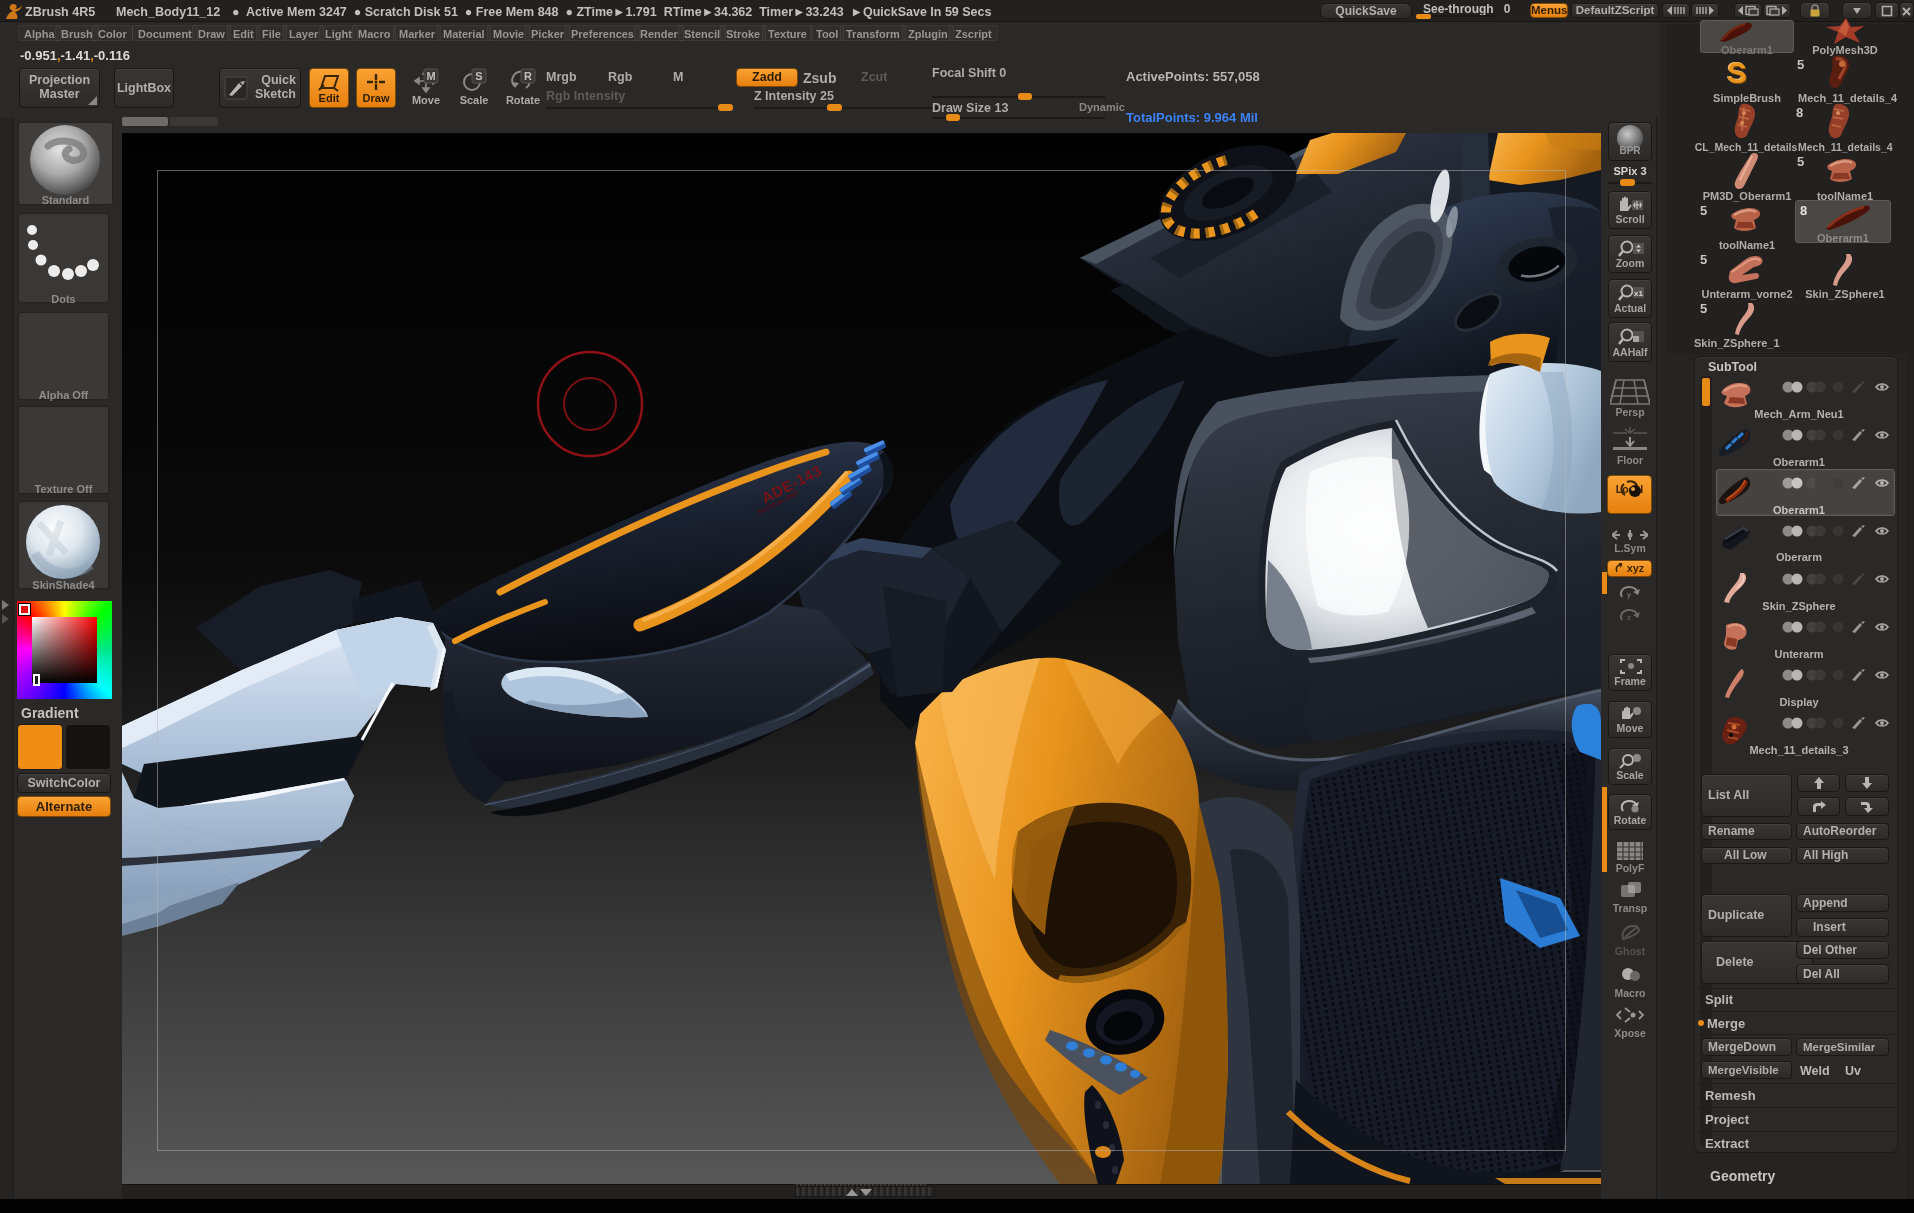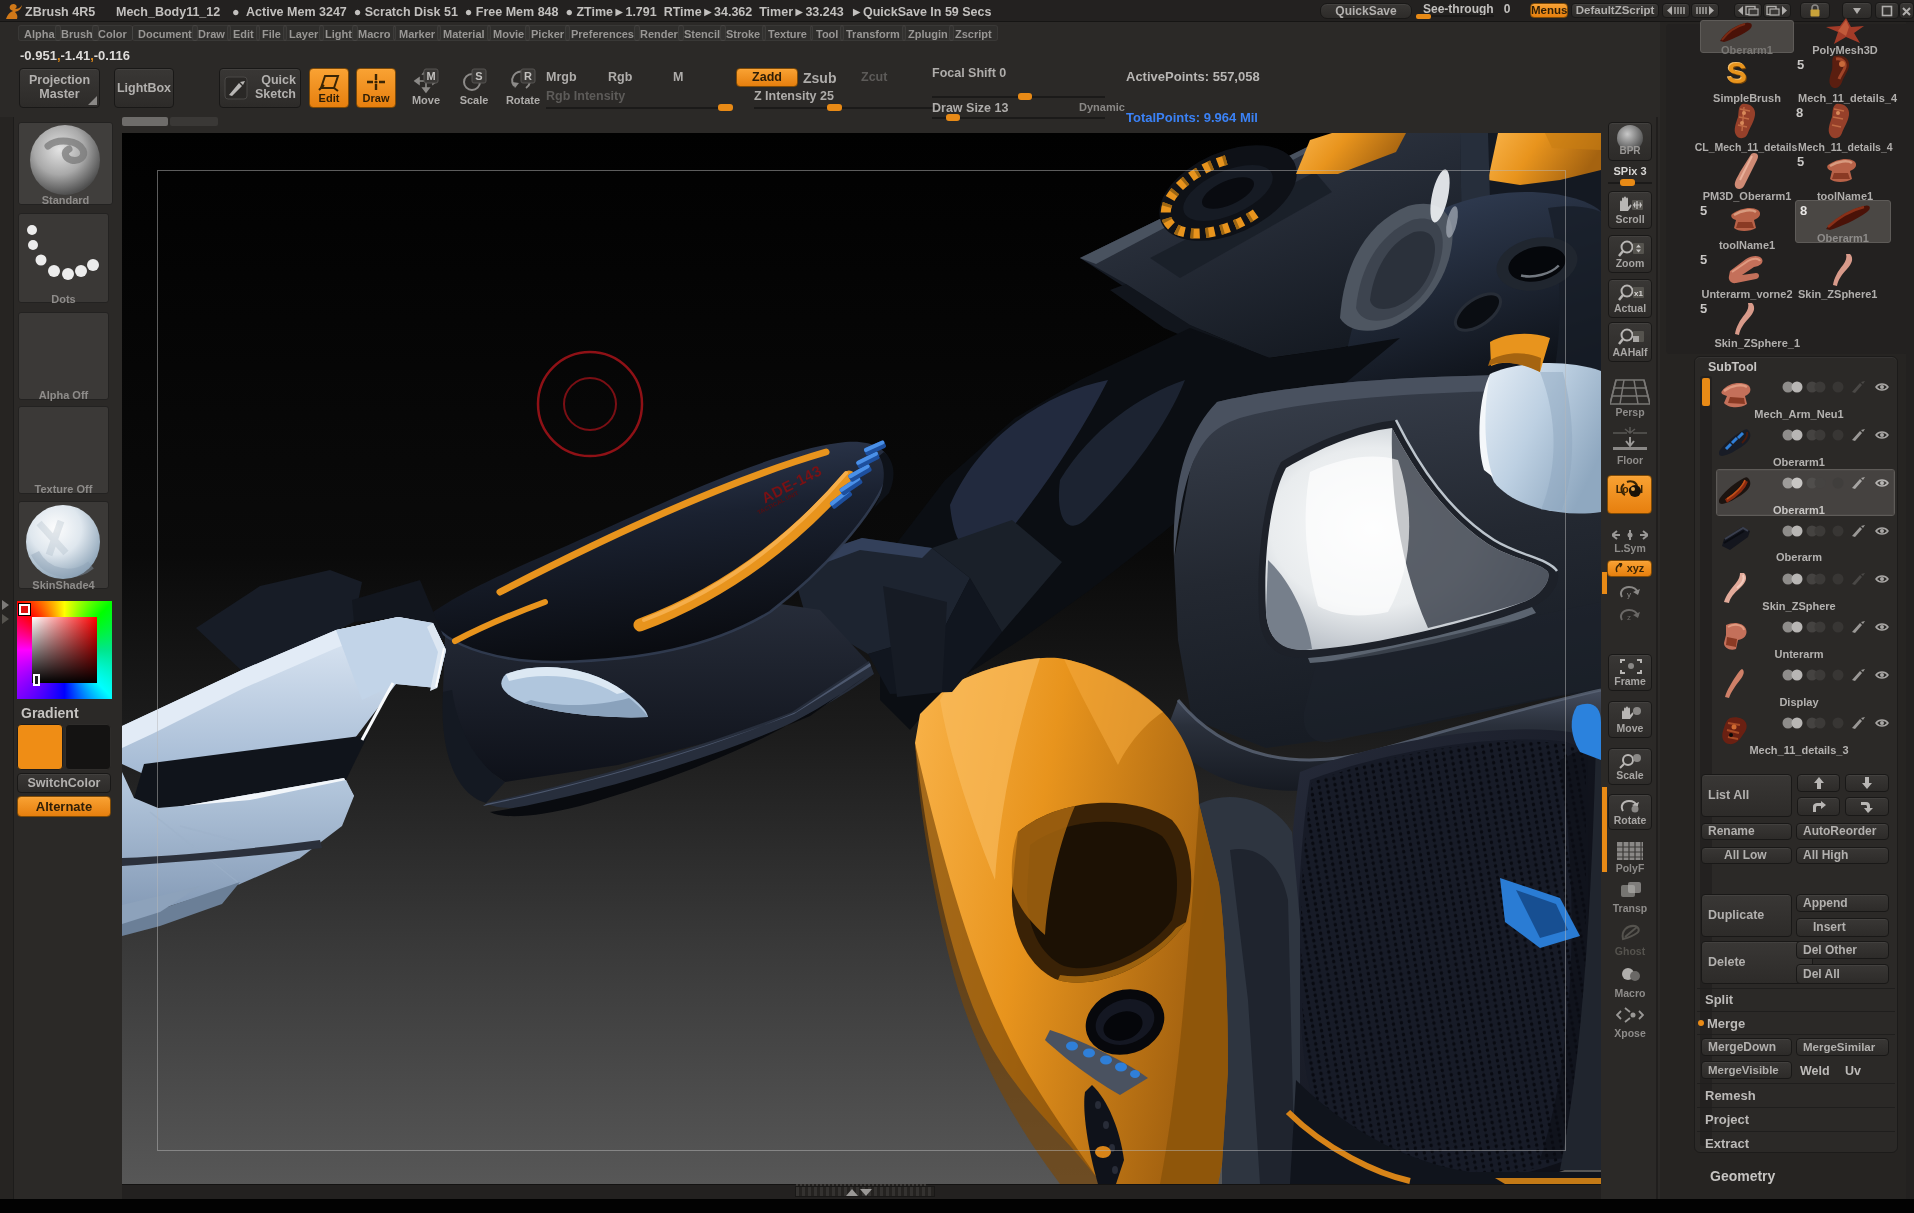--- a/index.html
+++ b/index.html
@@ -638,26 +638,26 @@
 <div class="lbl" style="left:1795px;top:232px;width:96px;text-align:center;color:#8e8c8a">Oberarm1</div>
 <div class="lbl" style="left:1700px;top:252px;font-size:13px;color:#c8c6c4">5</div>
 <svg class="abs" style="left:1726px;top:253px" width="40" height="33" viewBox="0 0 40 33">
     <path d="M4 18 L20 6 C26 2 34 2 36 6 C38 10 34 13 28 14 L16 22 L30 20 C34 20 34 25 30 26 L10 30 C5 31 2 27 3 23 Z" fill="#c4705a"></path>
     <path d="M6 19 L22 8 C27 5 33 5 34 8" stroke="#e09a80" stroke-width="2" fill="none"></path>
   </svg>
 <div class="lbl" style="left:1694px;top:288px;width:106px;text-align:center;color:#b0aeac">Unterarm_vorne2</div>
 <svg class="abs" style="left:1830px;top:252px" width="26" height="36" viewBox="0 0 26 36">
     <path d="M20 2 C24 6 22 12 17 17 C12 22 8 28 7 34 L3 33 C4 26 8 19 13 13 C16 9 17 5 16 2 Z" fill="#d89a8a"></path>
   </svg>
-<div class="lbl" style="left:1798px;top:288px;width:94px;text-align:left;color:#b0aeac">Skin_ZSphere1</div>
+<div class="lbl" style="left:1798px;top:288px;width:94px;text-align:center;color:#b0aeac">Skin_ZSphere1</div>
 <div class="lbl" style="left:1700px;top:301px;font-size:13px;color:#c8c6c4">5</div>
 <svg class="abs" style="left:1732px;top:301px" width="26" height="36" viewBox="0 0 26 36">
     <path d="M20 2 C24 6 22 12 17 17 C12 22 8 28 7 34 L3 33 C4 26 8 19 13 13 C16 9 17 5 16 2 Z" fill="#d89a8a"></path>
   </svg>
-<div class="lbl" style="left:1694px;top:337px;width:106px;text-align:right;color:#b0aeac">Skin_ZSphere_1</div>
+<div class="lbl" style="left:1694px;top:337px;width:106px;text-align:left;color:#b0aeac">Skin_ZSphere_1</div>
 
 <div class="abs" style="left:1694px;top:356px;width:204px;height:797px;background:#2b2927;border:1px solid #1c1b1a;border-radius:6px;box-shadow:inset 0 1px 0 rgba(255,255,255,.05)"></div>
 <div class="lbl" style="left:1708px;top:360px;font-size:12.5px;color:#c8c6c4">SubTool</div>
 <div class="abs" style="left:1700px;top:376px;width:12px;height:770px;background:#232120;border-radius:3px"></div>
 <div class="abs" style="left:1702px;top:378px;width:8px;height:28px;background:#e88a16;border-radius:2px"></div>
 
 <div class="abs" style="left:1717px;top:470px;width:177px;height:45px;background:#454240;border:1px solid #69666326;outline:1px solid #5e5b58;border-radius:2px"></div>
 
 <svg class="abs" style="left:1718px;top:379px" width="36" height="33" viewBox="0 0 36 33">
     <path d="M4 12 C10 4 22 2 30 6 C34 9 33 15 27 17 L29 25 C22 30 10 29 6 24 L9 17 C5 16 2 14 4 12 Z" fill="#c4705a"></path>
@@ -804,21 +804,21 @@
 <div class="b" style="left:1845px;top:797px;width:44px;height:19px"><svg width="16" height="14" viewBox="0 0 16 14" style="margin-top:2px">
       <path d="M2 2 H7 C10 2 11 4 11 6 V8 H14 L9 13 L5 8 H8 V7 C8 5 7 5 6 5 H2 Z" fill="#b8b6b4"></path>
     </svg></div>
 <div class="b" style="left:1701px;top:823px;width:91px;height:17px;line-height:15px;text-align:left;padding-left:6px;font-size:12px">Rename</div>
 <div class="b" style="left:1796px;top:823px;width:93px;height:17px;line-height:15px;text-align:left;padding-left:6px;font-size:12px">AutoReorder</div>
 <div class="b" style="left:1701px;top:847px;width:91px;height:17px;line-height:15px;text-align:left;padding-left:22px;font-size:12px">All Low</div>
 <div class="b" style="left:1796px;top:847px;width:93px;height:17px;line-height:15px;text-align:left;padding-left:6px;font-size:12px">All High</div>
 <div class="b" style="left:1701px;top:894px;width:91px;height:43px;line-height:41px;text-align:left;padding-left:6px;font-size:12.5px">Duplicate</div>
 <div class="b" style="left:1796px;top:894px;width:93px;height:18px;line-height:16px;text-align:left;padding-left:6px;font-size:12px">Append</div>
 <div class="b" style="left:1796px;top:918px;width:93px;height:19px;line-height:17px;text-align:left;padding-left:16px;font-size:12px">Insert</div>
-<div class="b" style="left:1701px;top:941px;width:112px;height:43px;line-height:41px;text-align:left;padding-left:6px;font-size:12.5px">Delete</div>
+<div class="b" style="left:1701px;top:941px;width:112px;height:43px;line-height:41px;text-align:left;padding-left:14px;font-size:12.5px">Delete</div>
 <div class="b" style="left:1796px;top:941px;width:93px;height:18px;line-height:16px;text-align:left;padding-left:6px;font-size:12px">Del Other</div>
 <div class="b" style="left:1796px;top:964px;width:93px;height:20px;line-height:18px;text-align:left;padding-left:6px;font-size:12px">Del All</div>
 <div class="abs" style="left:1697px;top:988px;width:198px;height:1px;background:#1f1e1d"></div>
 <div class="lbl" style="left:1705px;top:992px;font-size:13px;color:#bcbab8">Split</div>
 <div class="abs" style="left:1697px;top:1011px;width:198px;height:1px;background:#1f1e1d"></div>
 <div class="abs" style="left:1698px;top:1020px;width:6px;height:6px;border-radius:50%;background:#e88a16"></div>
 <div class="lbl" style="left:1707px;top:1016px;font-size:13px;color:#bcbab8">Merge</div>
 <div class="abs" style="left:1697px;top:1034px;width:198px;height:1px;background:#1f1e1d"></div>
 <div class="b" style="left:1701px;top:1038px;width:91px;height:18px;line-height:16px;text-align:left;padding-left:6px;font-size:12px">MergeDown</div>
 <div class="b" style="left:1796px;top:1038px;width:93px;height:18px;line-height:16px;text-align:left;padding-left:6px;font-size:11.5px">MergeSimilar</div>

